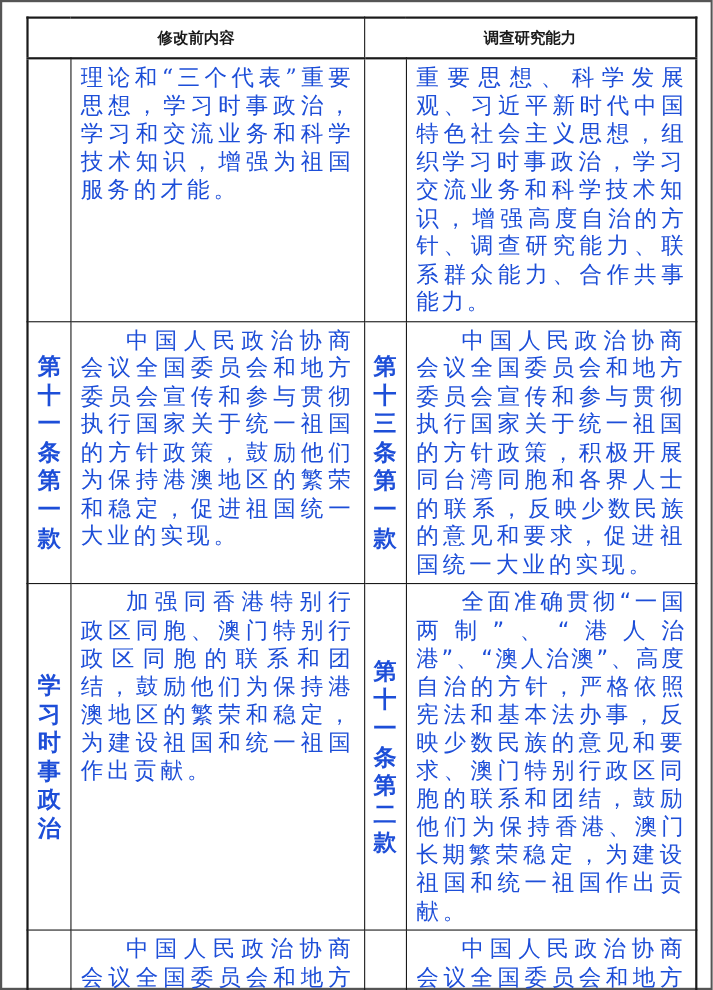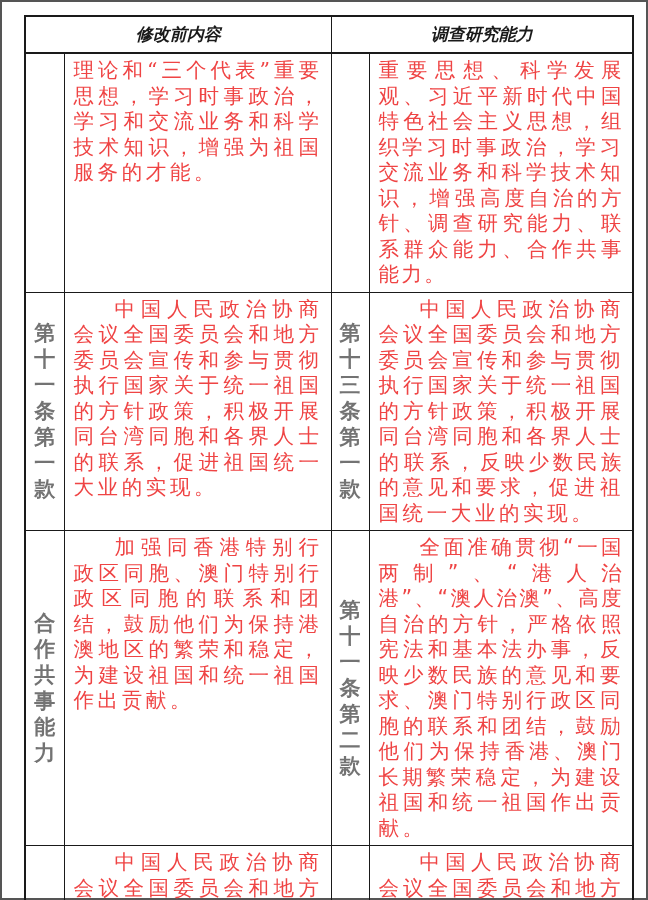--- a/index.html
+++ b/index.html
@@ -38,52 +38,51 @@
 
     .doc-table th, .doc-table td {
       border: 1px solid #1a1a1a;
       padding: 0;
       vertical-align: top;
     }
     .doc-table thead th {
       height: 35px;
       font-family: "DejaVu Sans", "Liberation Sans", sans-serif;
       font-weight: bold;
-      font-size: 17px;
+      font-size: 14px;
       text-align: center;
       vertical-align: middle;
       border-bottom: 2px solid #1a1a1a;
-      font-style: italic;
     }
     .label-cell {
       text-align: center;
       vertical-align: middle !important;
     }
     .vlabel {
       display: inline-block;
       font-family: "DejaVu Sans", "Liberation Sans", sans-serif;
       font-weight: bold;
       font-size: 21px;
       line-height: 26px;
       width: 24px;
       word-break: break-all;
       white-space: normal;
       text-align: center;
-      color: #737373;
+      color: #1d4ed8;
     }
     .content-cell {
       padding: 4px 8px 4px 9px !important;
     }
     .content {
       font-size: 20.5px;
       line-height: 25.5px;
       letter-spacing: 3.6px;
       text-align: justify;
       word-break: break-all;
-      color: #ef4444;
+      color: #1d4ed8;
     }
     .content.indent { text-indent: 2em; }
     .content b {
       font-family: "DejaVu Sans", "Liberation Sans", sans-serif;
       font-weight: normal;
       letter-spacing: 2.4px;
     }
     tr.r1 td { height: 165px; }
     tr.r2 td { height: 203px; }
     tr.r3 td { height: 193px; }
@@ -121,32 +120,32 @@
       </td>
       <td class="content-cell">
         <div class="content"><span>重要思想、</span><b>科学发展观、习近平新时代中国特色社会主义思想，组织</b><span>学习时事政治，学习交流业务和科学技术知识，增强</span><b>高度自治的方针、调查研究能力、联系群众能力、合作共事能力</b><span>。</span></div>
       </td>
     </tr>
     <tr class="r2">
       <td class="label-cell">
         <span class="vlabel">第十一条第一款</span>
       </td>
       <td class="content-cell">
-        <div class="content indent">中国人民政治协商会议全国委员会和地方委员会宣传和参与贯彻执行国家关于统一祖国的方针政策，积极开展同台湾同胞和各界人士的联系，促进祖国统一大业的实现。</div>
+        <div class="content indent">中国人民政治协商会议全国委员会和地方委员会宣传和参与贯彻执行国家关于统一祖国的方针政策，鼓励他们为保持港澳地区的繁荣和稳定，促进祖国统一大业的实现。</div>
       </td>
       <td class="label-cell">
         <span class="vlabel">第十三条第一款</span>
       </td>
       <td class="content-cell">
         <div class="content indent"><span>中国人民政治协商会议全国委员会和地方委员会宣传和参与贯彻执行国家关于统一祖国的方针政策，积极开展同台湾同胞和各界人士的联系，</span><b>反映少数民族的意见和要求，</b><span>促进祖国统一大业的实现。</span></div>
       </td>
     </tr>
     <tr class="r3">
       <td class="label-cell">
-        <span class="vlabel">合作共事能力</span>
+        <span class="vlabel">学习时事政治</span>
       </td>
       <td class="content-cell">
         <div class="content indent">加强同香港特别行政区同胞、澳门特别行政区同胞的联系和团结，鼓励他们为保持港澳地区的繁荣和稳定，为建设祖国和统一祖国作出贡献。</div>
       </td>
       <td class="label-cell">
         <span class="vlabel">第十一条第二款</span>
       </td>
       <td class="content-cell">
         <div class="content indent"><b>全面准确贯彻“一国两制”、“港人治港”、“澳人治澳”、高度自治的方针，严格依照宪法和基本法办事，</b><span>反映少数民族的意见和要求、澳门特别行政区同胞的联系和团结，鼓励他们为保持</span><b>香港、澳门长期</b><span>繁荣稳定，为建设祖国和统一祖国作出贡献。</span></div>
       </td>

